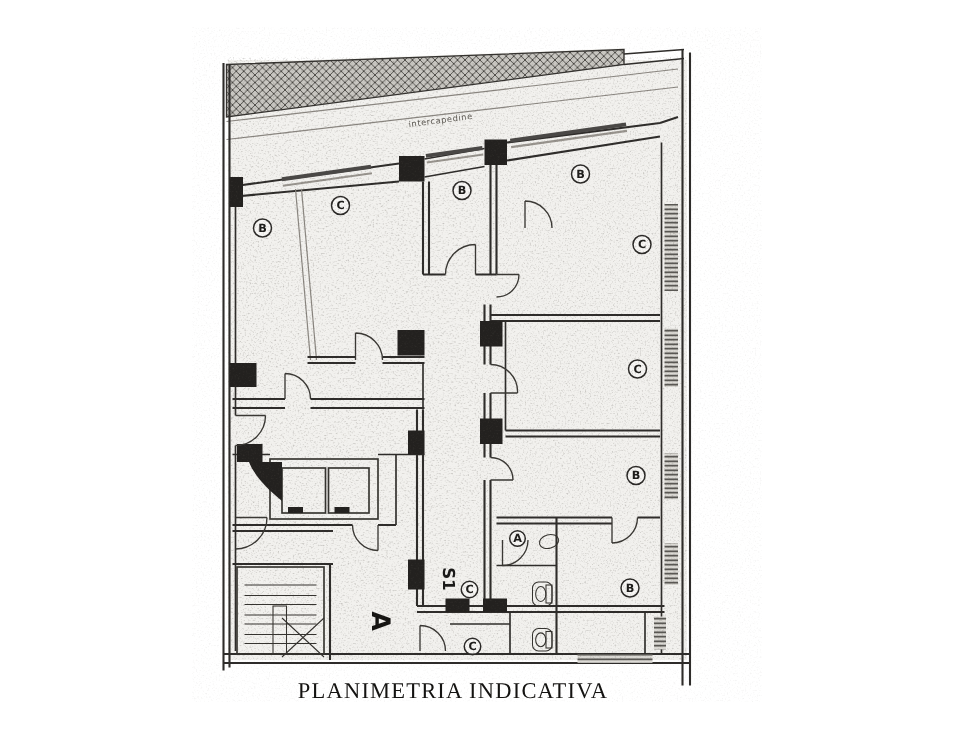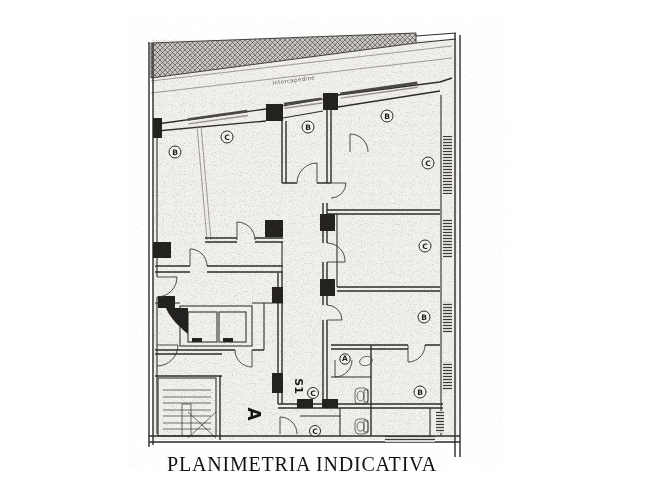--- a/index.html
+++ b/index.html
@@ -16,21 +16,21 @@
   .door{stroke:#3a3834;stroke-width:0.9;fill:none;}
   .fix{stroke:#35332f;stroke-width:1.1;fill:none;}
   .fixthin{stroke:#35332f;stroke-width:0.7;fill:none;}
   .rl circle{fill:rgba(252,252,250,0.45);stroke:#2b2927;stroke-width:1;}
   .rl text{font:700 7.5px "DejaVu Sans",sans-serif;text-anchor:middle;fill:#1d1c1a;}
   .bigzone{font:700 17px "DejaVu Sans",sans-serif;fill:#151412;text-anchor:middle;}
   .s1{font:700 11px "DejaVu Sans",sans-serif;fill:#1a1918;text-anchor:middle;}
   .strip{font:5.5px "DejaVu Sans",sans-serif;fill:#5c5852;text-anchor:middle;letter-spacing:0.4px;}
   #caption{
     position:absolute;left:302px;top:453px;transform:translateX(-50%);
-    font-family:"Liberation Serif",serif;font-size:20px;color:#141311;
+    font-family:"Liberation Serif",serif;font-size:15px;color:#141311;
     letter-spacing:0.8px;white-space:nowrap;
   }
 </style>
 </head>
 <body>
 
 <div id="stage">
 <svg width="650" height="487" viewBox="0 0 650 487">
   <defs>
     <pattern id="xh" width="5" height="5" patternUnits="userSpaceOnUse">

